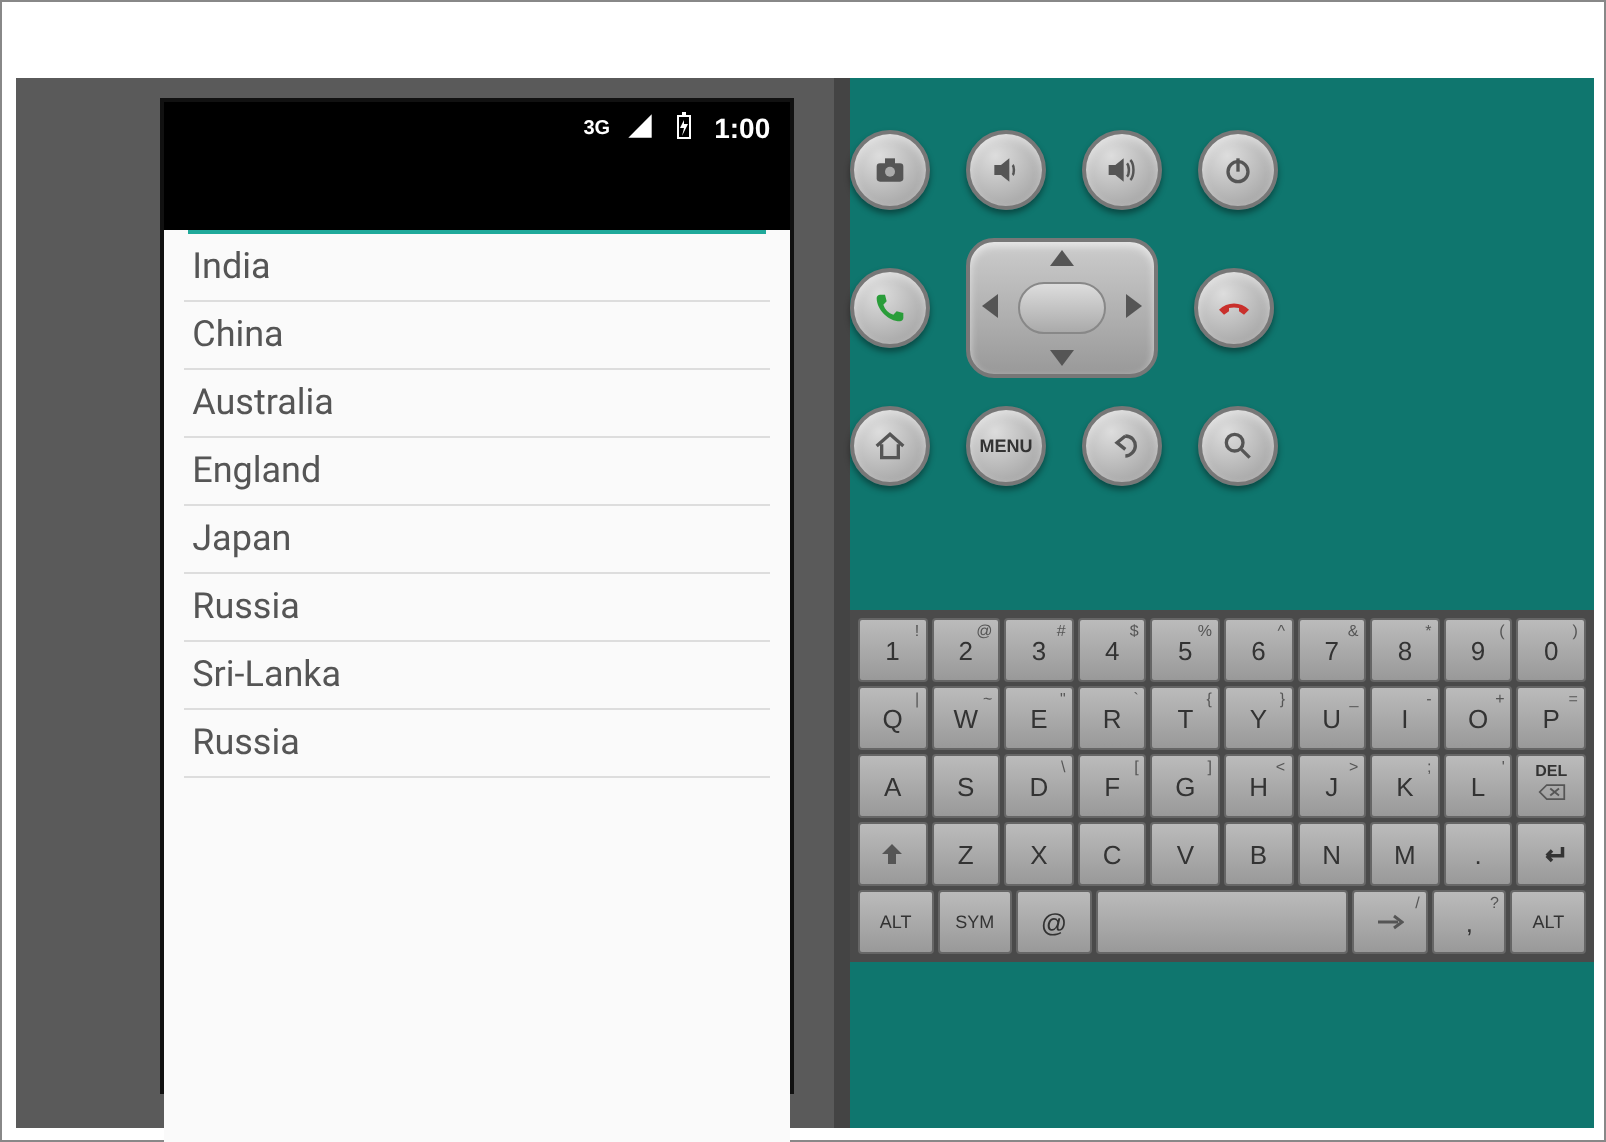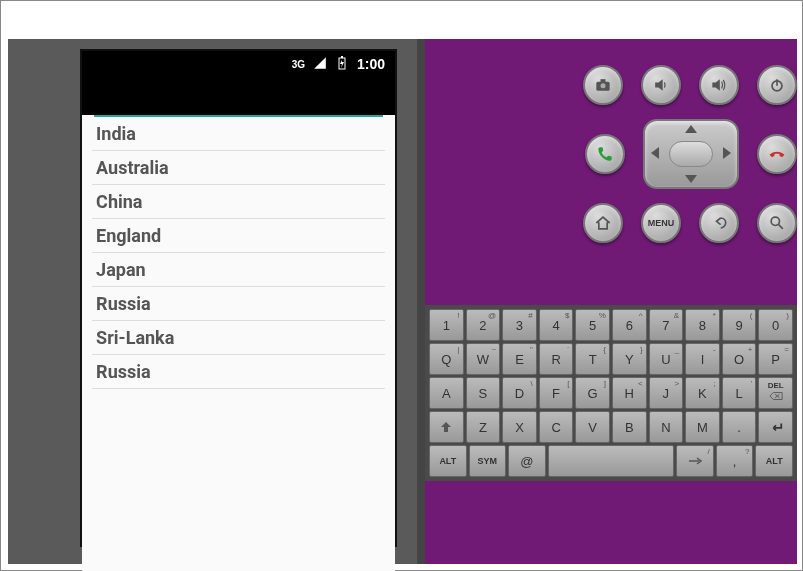--- a/index.html
+++ b/index.html
@@ -17,40 +17,40 @@
   .winbtn svg{width:12px;height:12px;}
   .emuframe { position:absolute; left:7px; top:38px; width:789px; height:525px; background:#5a5a5a; display:flex;padding-left:42px; }
   .left { width:377px; background:#5a5a5a; display:flex; align-items:flex-start; justify-content:center; padding:10px 0 0 10px;}
   .device { width:317px; height:498px; background:#000; border:2px solid #111; }
   .statusbar { height:26px; background:#000; display:flex; justify-content:flex-end; align-items:center; padding:0 10px; gap:8px; color:#fff; font-size:14px; font-weight:bold;}
   .statusbar .net { font-size:10px; font-weight:bold;}
   .statusbar .sig svg,.statusbar .bat svg{width:14px;height:14px;}
   .app { background:#fafafa; height:472px; padding:0; }
   .teal-line { height:2px; background:#1fa99a; margin:38px 12px 0 12px;}
   .listview { padding:0 10px; }
-  .listitem { font-size:18px; color:#555; padding:6px 4px; border-bottom:1px solid #ddd; font-family:"Segoe UI",Roboto,sans-serif;font-weight:bold;}
+  .listitem { font-size:18px; color:#555; padding:6px 4px; border-bottom:1px solid #ddd; font-family:"Segoe UI",Roboto,sans-serif;}
   .divider { width:8px; background:#444; }
-  .right { flex:1; background:#701a75; display:flex; flex-direction:column; align-items:flex-end; padding-top:26px;}
+  .right { flex:1; background:#0f766e; display:flex; flex-direction:column; align-items:flex-start; padding-top:26px;}
   .ctrlrow { display:flex; gap:18px; margin-bottom:14px; align-items:center; justify-content:center;}
   .rbtn { width:40px; height:40px; border-radius:50%; background:radial-gradient(circle at 35% 30%, #ddd, #999); border:2px solid #777; display:flex; align-items:center; justify-content:center; cursor:pointer; box-shadow:inset 0 2px 4px rgba(255,255,255,.5), 0 2px 3px rgba(0,0,0,.4);}
   .rbtn svg { width:20px; height:20px; }
   .navpad { width:96px; height:70px; position:relative; display:flex; align-items:center; justify-content:center;}
   .navpad .body { width:96px; height:70px; background:linear-gradient(#ccc,#999); border-radius:14px; border:2px solid #777; position:relative; box-shadow:inset 0 2px 4px rgba(255,255,255,.6);}
   .navpad .center { position:absolute; left:26px; top:22px; width:44px; height:26px; background:linear-gradient(#ddd,#aaa); border-radius:13px; border:1px solid #888;}
   .navpad .arrow { position:absolute; width:0; height:0; }
   .navpad .up { left:42px; top:6px; border-left:6px solid transparent;border-right:6px solid transparent;border-bottom:8px solid #555;}
   .navpad .down { left:42px; bottom:6px; border-left:6px solid transparent;border-right:6px solid transparent;border-top:8px solid #555;}
   .navpad .lft { left:8px; top:28px; border-top:6px solid transparent;border-bottom:6px solid transparent;border-right:8px solid #555;}
   .navpad .rgt { right:8px; top:28px; border-top:6px solid transparent;border-bottom:6px solid transparent;border-left:8px solid #555;}
   .menu-lbl { font-size:9px; font-weight:bold; color:#333; }
   .keyboard { margin-top:48px; width:372px; display:flex; flex-direction:column; gap:0; background:#4a4a4a; padding:3px; }
   .krow { display:flex; }
   .key { flex:1; height:32px; margin:1px; background:linear-gradient(#bbb,#999); border:1px solid #666; display:flex; align-items:center; justify-content:center; font-size:13px; color:#333; position:relative; cursor:pointer; font-family:Arial,sans-serif; border-radius:2px;}
   .key .sup { position:absolute; top:1px; right:3px; font-size:8px; color:#555;}
-  .key.alt,.key.sym{font-size:9px;font-weight:bold;}
+  .key.alt,.key.sym{font-size:9px;font-weight:normal;}
   .key .del-lbl{font-size:8px;font-weight:bold;line-height:1;}
   .key svg{width:14px;height:12px;}
 </style>
 </head>
 <body>
 
 <div class="window">
 
   <div class="emuframe">
     <div class="left">
@@ -64,22 +64,22 @@
                 <rect x="2" y="2" width="6" height="11" fill="none" stroke="#fff"></rect>
                 <rect x="4" y="0" width="2" height="2" fill="#fff"></rect>
                 <path d="M5 4 L3 8 L5 8 L4 12 L7 6 L5 6 Z" fill="#fff"></path>
               </svg></span>
           <span>1:00</span>
         </div>
         <div class="app">
           <div class="teal-line"></div>
           <div class="listview" id="listview">
               <div class="listitem">India</div>
+              <div class="listitem">China</div>
               <div class="listitem">Australia</div>
-              <div class="listitem">China</div>
               <div class="listitem">England</div>
               <div class="listitem">Japan</div>
               <div class="listitem">Russia</div>
               <div class="listitem">Sri-Lanka</div>
               <div class="listitem">Russia</div>
             </div>
         </div>
       </div>
     </div>
 

